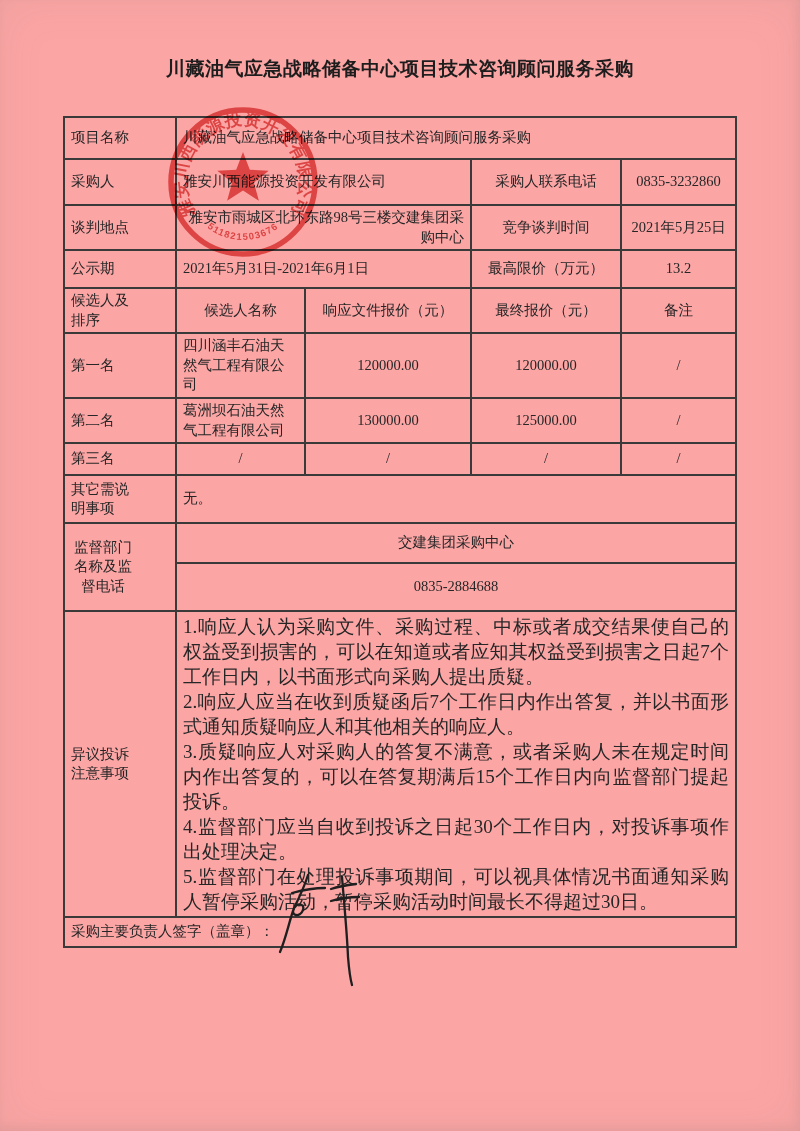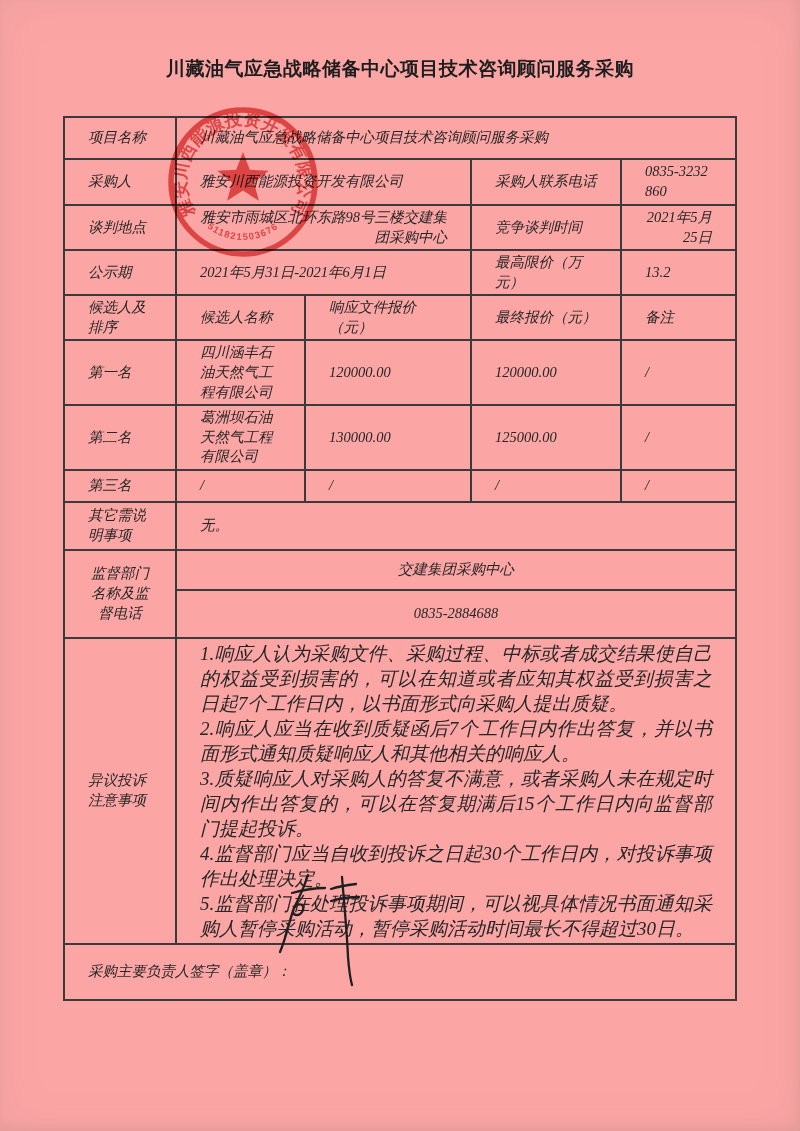--- a/index.html
+++ b/index.html
@@ -22,29 +22,28 @@
     letter-spacing:0.5px;
   }
   table.doc {
     position:absolute; left:63px; top:116px;
     width:672px;
     border-collapse:collapse; table-layout:fixed;
   }
   table.doc td {
     border:2px solid #3a3a3a;
     font-size:14.5px;
-    padding:2px 23px;
+    padding:2px 6px;
     vertical-align:middle;
     line-height:1.35;
     word-break:break-all;
-    font-style:italic;
   }
   td.lbl { padding-left:4px; }
   td.lbl .wrapbox { display:inline-block; max-width:64px; text-align:left; }
-  td.center { }
+  td.center { text-align:center; }
   td.val { padding-left:8px; }
   .tight { font-size:13.4px; letter-spacing:0;text-align:right; }
   .cand-name { font-size:13px; line-height:1.4; }
   .objection-cell { padding:10px 9px; }
   .objection-cell .item { text-align:justify; font-size:19px; line-height:25px; }
   .sup-center { text-align:center;margin-left:48px; }
   .sig-label { font-size:15px; }
   .seal-svg, .sign-svg { position:absolute; pointer-events:none; }
   .seal-svg { left:160px; top:95px; mix-blend-mode:multiply; opacity:0.78; }
   .sign-svg { left:270px; top:862px; }
@@ -132,21 +131,21 @@
       <tr style="height:301px">
         <td class="lbl"><span class="wrapbox">异议投诉注意事项</span></td>
         <td class="objection-cell" colspan="4">
           <div class="item">1.响应人认为采购文件、采购过程、中标或者成交结果使自己的权益受到损害的，可以在知道或者应知其权益受到损害之日起7个工作日内，以书面形式向采购人提出质疑。</div>
           <div class="item">2.响应人应当在收到质疑函后7个工作日内作出答复，并以书面形式通知质疑响应人和其他相关的响应人。</div>
           <div class="item">3.质疑响应人对采购人的答复不满意，或者采购人未在规定时间内作出答复的，可以在答复期满后15个工作日内向监督部门提起投诉。</div>
           <div class="item">4.监督部门应当自收到投诉之日起30个工作日内，对投诉事项作出处理决定。</div>
           <div class="item">5.监督部门在处理投诉事项期间，可以视具体情况书面通知采购人暂停采购活动，暂停采购活动时间最长不得超过30日。</div>
         </td>
       </tr>
-      <tr style="height:56px">
+      <tr style="height:30px">
         <td class="val sig-label" colspan="5">采购主要负责人签字（盖章）：</td>
       </tr>
     </tbody>
   </table>
 
   <svg class="seal-svg" width="180" height="180" viewBox="0 0 180 180">
     <defs>
       <path id="arcTop" d="M 38.1,122.1 A 57,57 0 1 1 127.9,122.1" fill="none"></path>
       <path id="arcBottom" d="M 45.7,131.4 A 58,58 0 0 0 120.3,131.4" fill="none"></path>
     </defs>

